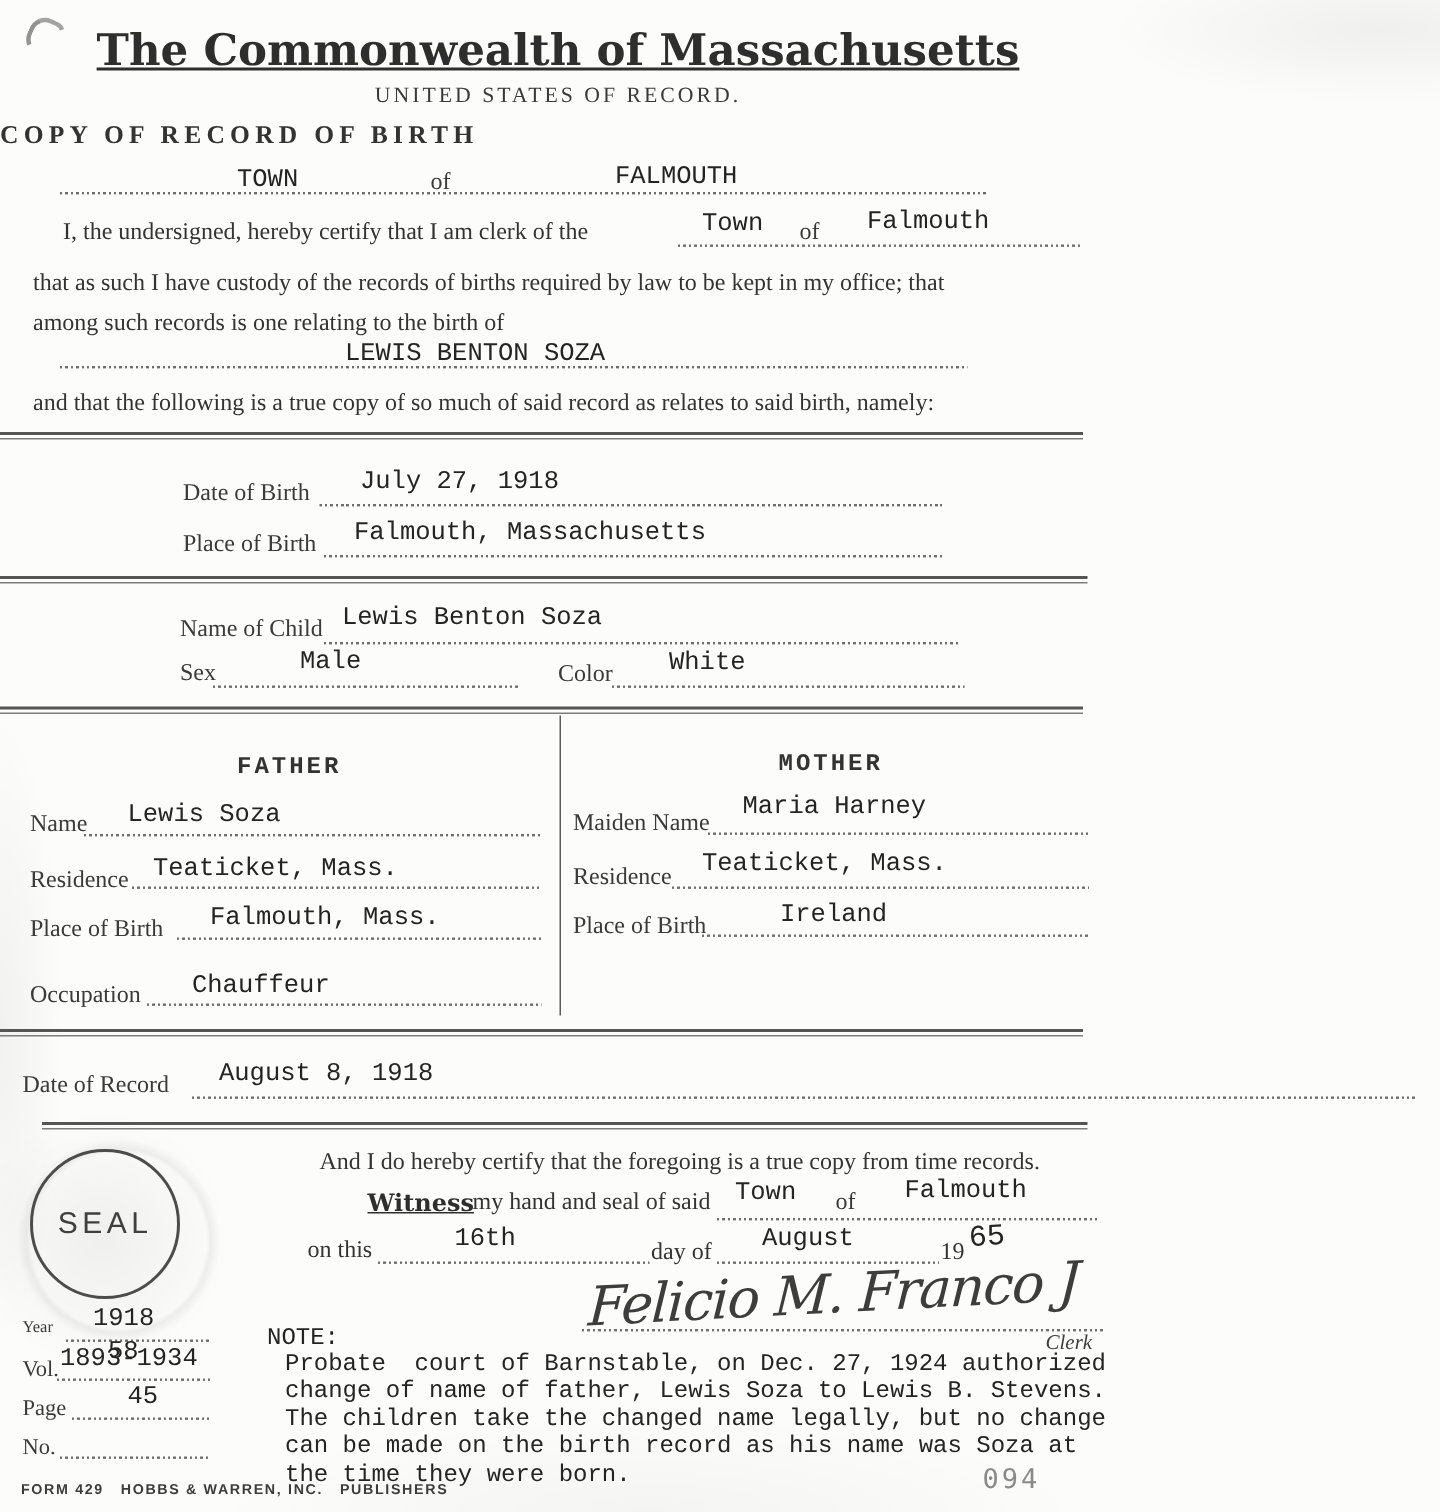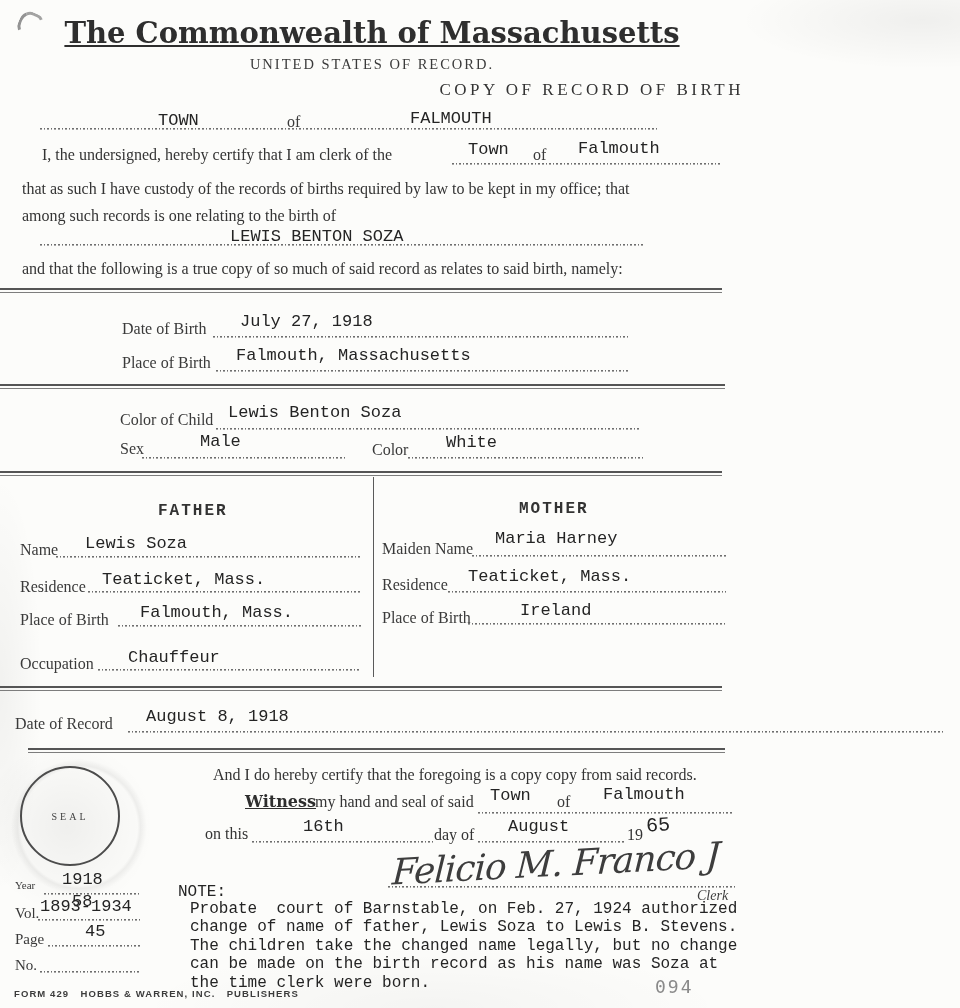--- a/index.html
+++ b/index.html
@@ -22,41 +22,41 @@
     background-image:repeating-linear-gradient(to right,#6e6e6e 0 1.6px, transparent 1.6px 3.6px);
     background-repeat:no-repeat; background-size:100% 1.6px; background-position:left bottom; }
   .dbl { position:absolute; height:5px; border-top:2px solid #555; border-bottom:1px solid #7d7d7d; }
   .vdiv { position:absolute; width:1px; background:#5a5a5a; }
   .section-title { font-family:Liberation Mono, monospace; font-weight:bold; font-size:16px; letter-spacing:2px; color:#333; }
   .blackletter { font-family:"DejaVu Serif", serif; font-weight:bold; color:#2e2e2e;text-decoration:underline; }
   .signature { font-family:"DejaVu Serif", serif; font-style:italic; font-size:36px; color:#3d3d3d;
     transform:rotate(-3deg) skewX(-6deg); letter-spacing:-1px; white-space:pre; }
   .seal-circle { position:absolute; width:100px; height:100px; border:2px solid #4c4c4c; border-radius:50%;
     display:flex; align-items:center; justify-content:center; }
-  .seal-text { font-family:Liberation Serif, serif; font-size:10px; letter-spacing:3px; color:#3f3f3f; }
+  .seal-text { font-family:Liberation Sans, sans-serif; font-size:20px; letter-spacing:3px; color:#3f3f3f; }
   .note-line { font-family:"Liberation Mono","DejaVu Sans Mono", monospace; font-size:16px; line-height:18.4px; color:#242424; white-space:pre; }
   .footer-sans { font-family:"Liberation Sans", sans-serif; font-weight:bold; font-size:9.5px; letter-spacing:1.1px; color:#3c3c3c; white-space:pre; }
   .stamp { font-family:"DejaVu Sans Mono", monospace; font-size:18px; letter-spacing:2px; color:#8a8a8a; }
   .pen-mark { position:absolute; left:18px; top:12px; width:24px; height:26px;
     border:3px solid transparent; border-left-color:#7a7a7a; border-top-color:#8d8d8d;
     border-radius:50% 40% 60% 50%; transform:rotate(24deg); opacity:.8; }
   .seal-ghost { position:absolute; left:4px; top:752px; width:150px; height:150px; border-radius:50%;
     background:radial-gradient(circle at 50% 50%, transparent 55%, rgba(0,0,0,0.05) 58%, transparent 64%); }
 </style>
 </head>
 <body>
 
 <div class="page">
 
   <div class="pen-mark"></div>
   <div class="seal-ghost"></div>
 
   <div class="abs blackletter" style="left:0; top:16px; width:744px; text-align:center; font-size:29px;">The Commonwealth of Massachusetts</div>
   <div class="abs" style="left:0; top:56px; width:744px; text-align:center; font-size:14.5px; letter-spacing:2px; color:#3a3a3a;">UNITED STATES OF RECORD.</div>
-  <div class="abs" style="left:0; top:80px; width:744px; text-align:right; font-size:17px; font-weight:normal; letter-spacing:3.5px; color:#333;">COPY OF RECORD OF BIRTH</div>
+  <div class="abs" style="left:0; top:80px; width:744px; text-align:left; font-size:17px; font-weight:bold; letter-spacing:3.5px; color:#333;">COPY OF RECORD OF BIRTH</div>
 
   <div class="dotln" style="left:40px; top:128px; width:618px;"></div>
   <span class="abs typed" style="left:158px; top:111px;">TOWN</span>
   <span class="abs lbl" style="left:287px; top:113px;">of</span>
   <span class="abs typed" style="left:410px; top:109px;">FALMOUTH</span>
 
   <div class="abs body-text" style="left:42px; top:146px;">I, the undersigned, hereby certify that I am clerk of the</div>
   <div class="dotln" style="left:452px; top:163px; width:270px;"></div>
   <span class="abs typed" style="left:468px; top:140px;">Town</span>
   <span class="abs lbl" style="left:533px; top:146px;">of</span>
@@ -75,21 +75,21 @@
   <span class="abs lbl" style="left:122px; top:320px;">Date of Birth</span>
   <div class="dotln" style="left:213px; top:336px; width:415px;"></div>
   <span class="abs typed" style="left:240px; top:312px;">July 27, 1918</span>
 
   <span class="abs lbl" style="left:122px; top:354px;">Place of Birth</span>
   <div class="dotln" style="left:216px; top:370px; width:412px;"></div>
   <span class="abs typed" style="left:236px; top:346px;">Falmouth, Massachusetts</span>
 
   <div class="dbl" style="left:0; top:384px; width:725px;"></div>
 
-  <span class="abs lbl" style="left:120px; top:411px;">Color of Child</span>
+  <span class="abs lbl" style="left:120px; top:411px;">Name of Child</span>
   <div class="dotln" style="left:216px; top:428px; width:424px;"></div>
   <span class="abs typed" style="left:228px; top:403px;">Lewis Benton Soza</span>
 
   <span class="abs lbl" style="left:120px; top:440px;">Sex</span>
   <div class="dotln" style="left:142px; top:457px; width:204px;"></div>
   <span class="abs typed" style="left:200px; top:432px;">Male</span>
   <span class="abs lbl" style="left:372px; top:441px;">Color</span>
   <div class="dotln" style="left:408px; top:457px; width:235px;"></div>
   <span class="abs typed" style="left:446px; top:433px;">White</span>
 
@@ -132,21 +132,21 @@
   <span class="abs lbl" style="left:15px; top:715px;">Date of Record</span>
   <div class="dotln" style="left:128px; top:731px; width:817px;"></div>
   <span class="abs typed" style="left:146px; top:707px;">August 8, 1918</span>
 
   <div class="dbl" style="left:28px; top:748px; width:697px;"></div>
 
   <div class="seal-circle" style="left:20px; top:766px;">
     <span class="seal-text">SEAL</span>
   </div>
 
-  <div class="abs body-text" style="left:213px; top:766px;">And I do hereby certify that the foregoing is a copy copy from said records.</div>
+  <div class="abs body-text" style="left:213px; top:766px;">And I do hereby certify that the foregoing is a true copy from time records.</div>
 
   <span class="abs blackletter" style="left:245px; top:792px; font-size:16px;">Witness</span>
   <span class="abs body-text" style="left:315px; top:793px;">my hand and seal of said</span>
   <div class="dotln" style="left:478px; top:812px; width:255px;"></div>
   <span class="abs typed" style="left:490px; top:786px;">Town</span>
   <span class="abs lbl" style="left:557px; top:793px;">of</span>
   <span class="abs typed" style="left:603px; top:785px;">Falmouth</span>
 
   <span class="abs body-text" style="left:205px; top:825px;">on this</span>
   <div class="dotln" style="left:252px; top:841px; width:181px;"></div>
@@ -172,23 +172,23 @@
   <span class="abs lbl" style="left:15px; top:931px; font-size:15px;">Page</span>
   <div class="dotln" style="left:48px; top:945px; width:92px;"></div>
   <span class="abs typed" style="left:85px; top:922px;">45</span>
 
   <span class="abs lbl" style="left:15px; top:957px; font-size:15px;">No.</span>
   <div class="dotln" style="left:40px; top:971px; width:100px;"></div>
   <span class="abs typed" style="left:72px; top:892px;">58</span>
 
   <span class="abs typed" style="left:178px; top:883px; font-size:16px;">NOTE:</span>
   <div class="abs" style="left:190px; top:900px;">
-    <div class="note-line">Probate  court of Barnstable, on Feb. 27, 1924 authorized</div>
+    <div class="note-line">Probate  court of Barnstable, on Dec. 27, 1924 authorized</div>
     <div class="note-line">change of name of father, Lewis Soza to Lewis B. Stevens.</div>
     <div class="note-line">The children take the changed name legally, but no change</div>
     <div class="note-line">can be made on the birth record as his name was Soza at</div>
-    <div class="note-line">the time clerk were born.</div>
+    <div class="note-line">the time they were born.</div>
   </div>
 
   <div class="abs footer-sans" style="left:14px; top:988px;">FORM 429   HOBBS &amp; WARREN, INC.   PUBLISHERS</div>
   <div class="abs stamp" style="left:655px; top:976px;">094</div>
 
 </div>
 
 </body></html>

